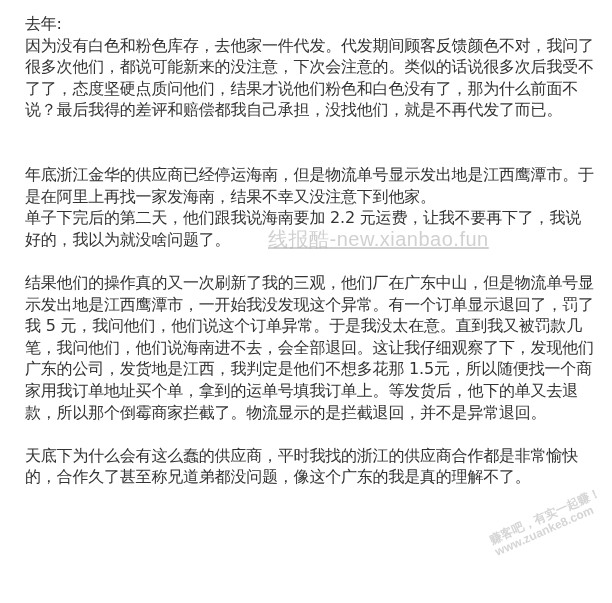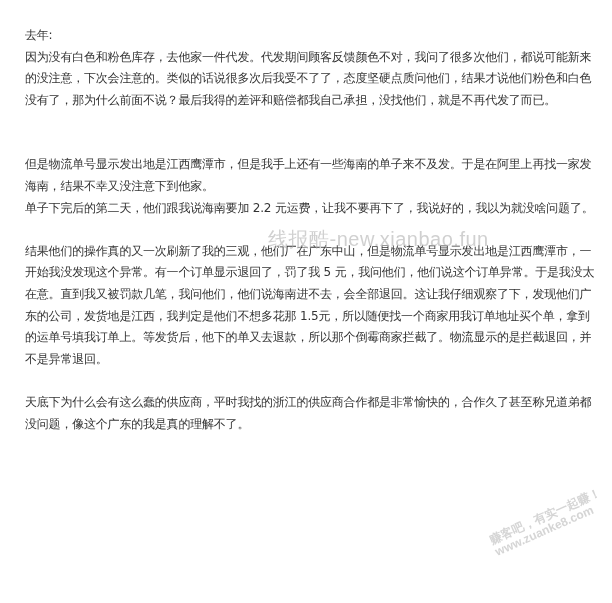--- a/index.html
+++ b/index.html
@@ -3,47 +3,48 @@
   <meta charset="utf-8">
   <style>
     html, body { margin: 0; padding: 0; background: #ffffff; }
     body {
       width: 612px; height: 603px; overflow: hidden; position: relative;
       font-family: "DejaVu Sans", "Liberation Sans", sans-serif;
       color: #333333;
     }
     .doc {
       position: absolute; left: 25px; top: 13px; width: 570px;
-      font-size: 12px; line-height: 21.6px; letter-spacing: -0.2px; margin-top: 12px;
+      font-size: 16px; line-height: 21.6px; letter-spacing: -0.2px;
     }
     .para { margin: 0; white-space: pre-wrap; word-break: break-all; }
     .gap { height: 21.6px; }
     .gap2 { height: 43px; }
     .wm1 {
       position: absolute; left: 268px; top: 226px;
       font-size: 20px; color: rgba(170,170,170,0.55);
       font-family: "Liberation Sans", sans-serif; letter-spacing: 0.5px;
       pointer-events: none;
+      text-decoration: underline;
     }
     .wm2 {
       position: absolute; left: 488px; top: 535px;
       transform: rotate(-24deg); transform-origin: left top;
       color: rgba(185,185,185,0.6); font-size: 12px; line-height: 13px;
       font-family: "Liberation Sans", sans-serif; font-weight: bold;
       pointer-events: none; white-space: nowrap;
     }
   </style>
 </head>
 <body>
 
 <div class="doc">
   <p class="para">去年:</p>
   <p class="para">因为没有白色和粉色库存，去他家一件代发。代发期间顾客反馈颜色不对，我问了很多次他们，都说可能新来的没注意，下次会注意的。类似的话说很多次后我受不了了，态度坚硬点质问他们，结果才说他们粉色和白色没有了，那为什么前面不说？最后我得的差评和赔偿都我自己承担，没找他们，就是不再代发了而已。</p>
   <div class="gap2"></div>
-  <p class="para">但是物流单号显示发出地是江西鹰潭市，但是我手上还有一些海南的单子来不及发。于是在阿里上再找一家发海南，结果不幸又没注意下到他家。</p>
+  <p class="para">年底浙江金华的供应商已经停运海南，但是物流单号显示发出地是江西鹰潭市。于是在阿里上再找一家发海南，结果不幸又没注意下到他家。</p>
   <p class="para">单子下完后的第二天，他们跟我说海南要加 2.2 元运费，让我不要再下了，我说好的，我以为就没啥问题了。</p>
   <div class="gap"></div>
   <p class="para">结果他们的操作真的又一次刷新了我的三观，他们厂在广东中山，但是物流单号显示发出地是江西鹰潭市，一开始我没发现这个异常。有一个订单显示退回了，罚了我 5 元，我问他们，他们说这个订单异常。于是我没太在意。直到我又被罚款几笔，我问他们，他们说海南进不去，会全部退回。这让我仔细观察了下，发现他们广东的公司，发货地是江西，我判定是他们不想多花那 1.5元，所以随便找一个商家用我订单地址买个单，拿到的运单号填我订单上。等发货后，他下的单又去退款，所以那个倒霉商家拦截了。物流显示的是拦截退回，并不是异常退回。</p>
   <div class="gap"></div>
   <p class="para">天底下为什么会有这么蠢的供应商，平时我找的浙江的供应商合作都是非常愉快的，合作久了甚至称兄道弟都没问题，像这个广东的我是真的理解不了。</p>
 </div>
 
 <div class="wm1">线报酷-new.xianbao.fun</div>
 <div class="wm2">
   <div>赚客吧，有实一起赚！</div>

